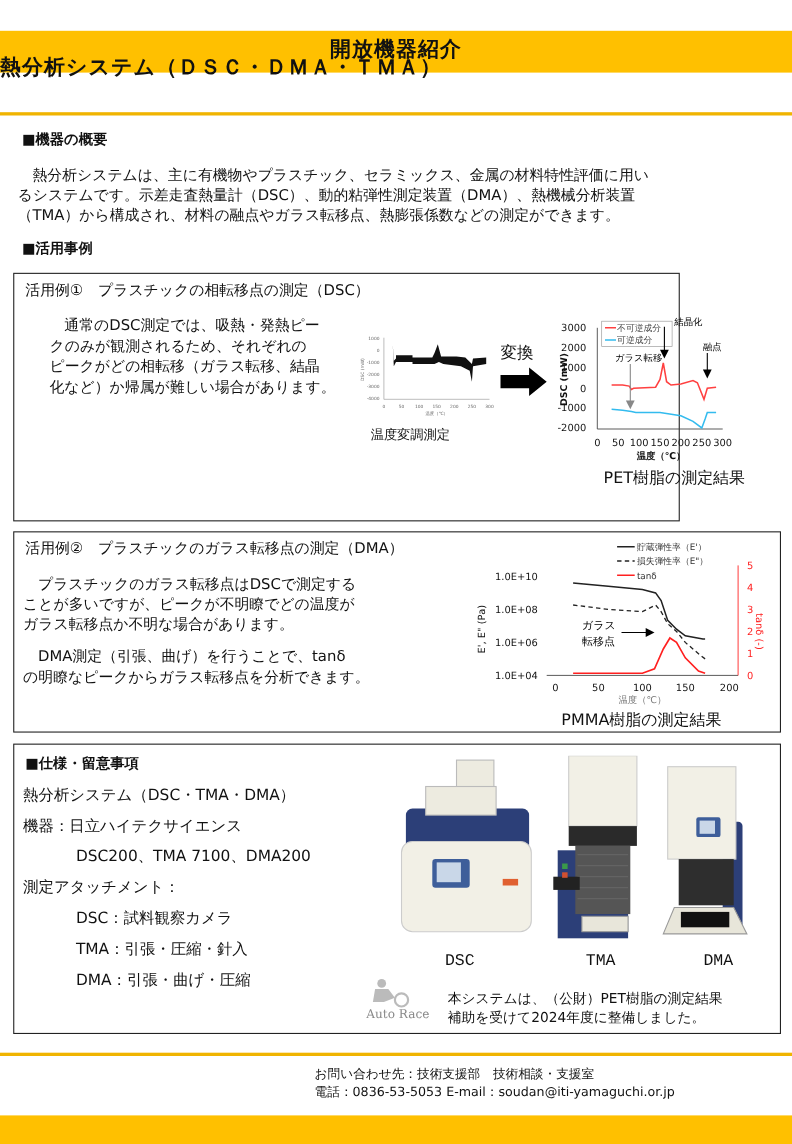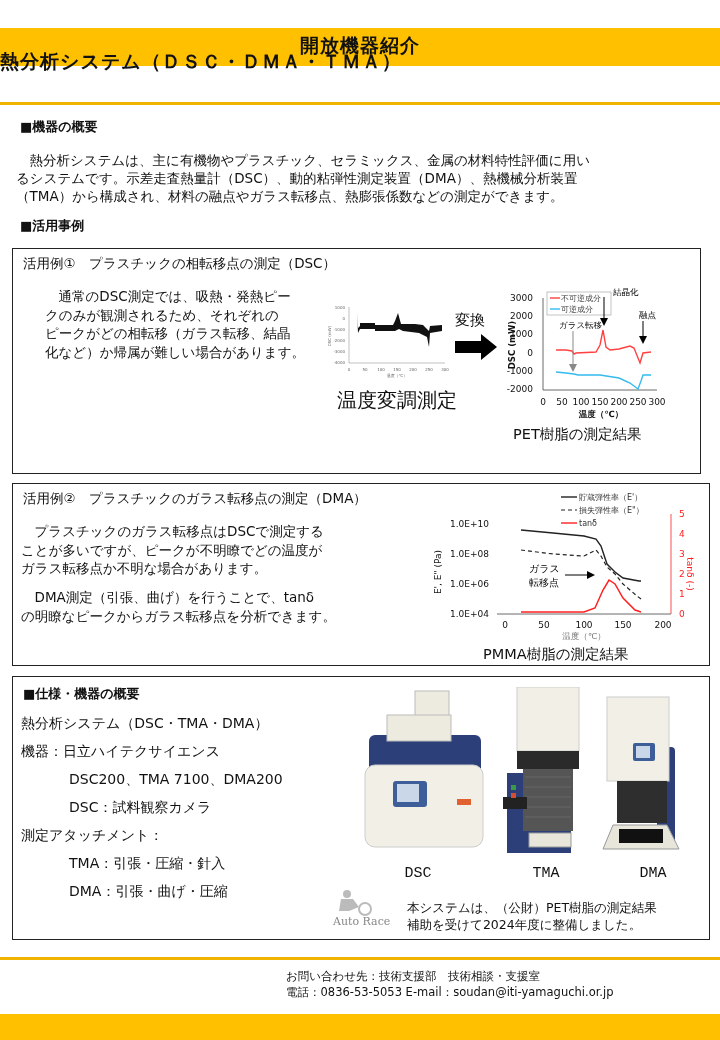--- a/index.html
+++ b/index.html
@@ -13,21 +13,21 @@
   .rule { left: 0; width: 720px; height: 3px; background: #F0B400; }
 
   .sec-head { font-size: 13px; font-weight: bold; }
   .para { font-size: 13.5px; line-height: 18px; }
 
   .box { border: 1px solid #222; background: #fff; }
   .box-title { font-size: 13.5px; }
 
   .txt { font-size: 13.5px; line-height: 18.5px; }
 
-  .chart-title { font-size: 14.5px; text-align: left; }
+  .chart-title { font-size: 14.5px; text-align: center; }
   .spec-line { font-size: 14px; line-height: 20px; }
 
   .inst-label { font-size: 15px; text-align: center; font-family: Liberation Mono, monospace; }
   .bottombar { left: 0; top: 1014px; width: 720px; height: 26px; background: #FFC000; }
   .contact { font-size: 11.5px; line-height: 16px; }
   svg text { font-family: "DejaVu Sans", "Liberation Sans", sans-serif; }
 </style>
 </head>
 <body>
 
@@ -38,21 +38,21 @@
 <div class="abs rule" style="top:102px;"></div>
 
 <div class="abs sec-head" style="left:20px; top:118px;">■機器の概要</div>
 <div class="abs para" style="left:16px; top:151px; width:700px;">
   <div>　熱分析システムは、主に有機物やプラスチック、セラミックス、金属の材料特性評価に用い</div>
   <div>るシステムです。示差走査熱量計（DSC）、動的粘弾性測定装置（DMA）、熱機械分析装置</div>
   <div>（TMA）から構成され、材料の融点やガラス転移点、熱膨張係数などの測定ができます。</div>
 </div>
 <div class="abs sec-head" style="left:20px; top:217px;">■活用事例</div>
 
-<div class="abs box" style="left:12px; top:248px; width:689px; height:226px;">
+<div class="abs box" style="left:12px; top:248px; width:606px; height:226px;">
   <div class="abs box-title" style="left:10px; top:6px;">活用例①　プラスチックの相転移点の測定（DSC）</div>
   <div class="abs txt" style="left:8px; top:38px; width:300px;margin-left:24px;">
     <div>　通常のDSC測定では、吸熱・発熱ピー</div>
     <div>クのみが観測されるため、それぞれの</div>
     <div>ピークがどの相転移（ガラス転移、結晶</div>
     <div>化など）か帰属が難しい場合があります。</div>
   </div>
 
   <svg class="abs" style="left:310px; top:42px;" width="130" height="90">
     <g font-size="4" fill="#666">
@@ -70,21 +70,21 @@
       <text x="106" y="80" text-anchor="middle">250</text>
       <text x="122" y="80" text-anchor="middle">300</text>
       <text x="74" y="86" text-anchor="middle">温度（℃）</text>
       <text x="8" y="45" transform="rotate(-90 8 45)" text-anchor="middle">DSC (mW)</text>
     </g>
     <line x1="26" y1="72" x2="122" y2="72" stroke="#999" stroke-width="0.6"></line>
     <line x1="26" y1="16" x2="26" y2="72" stroke="#999" stroke-width="0.6"></line>
 
     <path d="M34,21 L35,37 L37,35 L37,32 L52,32 L52,34 L70,34 L72,30 L75,22 L78,33 L92,33 L100,34 L106,40 L107,35 L119,34 L119,40 L107,42 L106,56 L104,46 L96,42 L80,40 L76,38 L72,40 L52,40 L52,38 L37,38 L35,42 Z" fill="#111"></path>
   </svg>
-  <div class="abs" style="left:324px; top:138px; font-size:20px;">温度変調測定</div>
+  <div class="abs" style="left:324px; top:138px; font-size:12px;">温度変調測定</div>
 
   <div class="abs" style="left:442px; top:62px; font-size:15px;">変換</div>
   <svg class="abs" style="left:440px; top:84px;" width="46" height="28">
     <path d="M2,8 L28,8 L28,1 L44,14 L28,27 L28,20 L2,20 Z" fill="#000"></path>
   </svg>
 
   <svg class="abs" style="left:478px; top:36px;" width="222" height="140">
     <g font-size="9" fill="#111">
       <text x="42" y="16" text-anchor="end">3000</text>
       <text x="42" y="34" text-anchor="end">2000</text>
@@ -187,27 +187,27 @@
 
     <text x="104" y="86" font-size="10" fill="#000">ガラス</text>
     <text x="104" y="100" font-size="10" fill="#000">転移点</text>
     <line x1="140" y1="89" x2="165" y2="89" stroke="#000" stroke-width="1"></line>
     <path d="M162,85 L170,89 L162,93 Z" fill="#000"></path>
   </svg>
   <div class="abs chart-title" style="left:470px; top:161px; width:200px;">PMMA樹脂の測定結果</div>
 </div>
 
 <div class="abs box" style="left:12px; top:676px; width:698px; height:264px;">
-  <div class="abs sec-head" style="left:10px; top:8px;">■仕様・機器の概要</div>
+  <div class="abs sec-head" style="left:10px; top:8px;">■仕様・留意事項</div>
   <div class="abs" style="left:8px; top:36px; width:330px;">
     <div class="spec-line" style="height:28px;">熱分析システム（DSC・TMA・DMA）</div>
     <div class="spec-line" style="height:28px;">機器：日立ハイテクサイエンス</div>
     <div class="spec-line" style="height:28px; padding-left:48px;">DSC200、TMA 7100、DMA200</div>
+    <div class="spec-line" style="height:28px;">測定アタッチメント：</div>
     <div class="spec-line" style="height:28px; padding-left:48px;">DSC：試料観察カメラ</div>
-    <div class="spec-line" style="height:28px;">測定アタッチメント：</div>
     <div class="spec-line" style="height:28px; padding-left:48px;">TMA：引張・圧縮・針入</div>
     <div class="spec-line" style="height:28px; padding-left:48px;">DMA：引張・曲げ・圧縮</div>
   </div>
 
   <svg class="abs" style="left:344px; top:10px;" width="350" height="170">
 
     <g>
       <rect x="12" y="48" width="112" height="110" rx="6" fill="#2C3F78"></rect>
       <rect x="58" y="4" width="34" height="42" fill="#EDEBE0" stroke="#bbb"></rect>
       <rect x="30" y="28" width="64" height="26" fill="#EDEBE0" stroke="#bbb"></rect>

